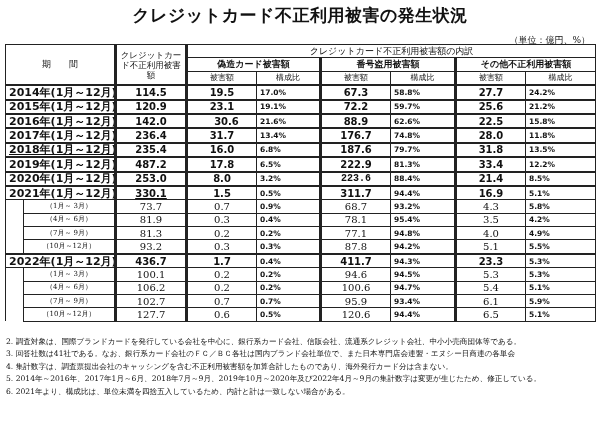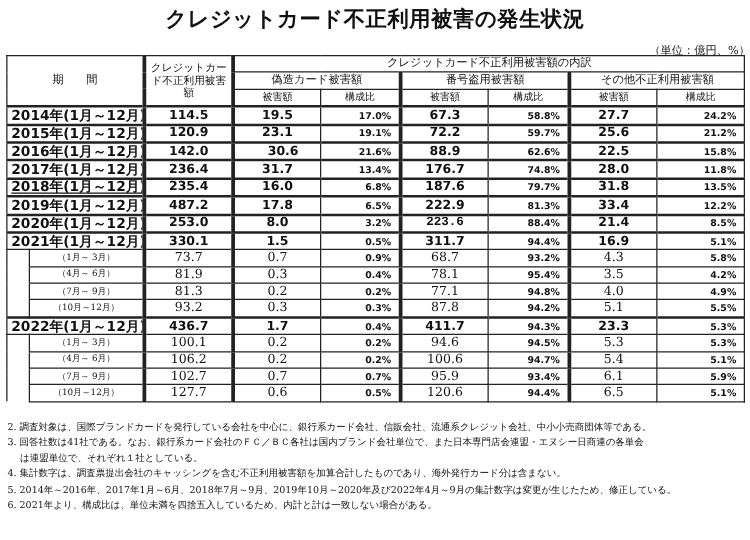--- a/index.html
+++ b/index.html
@@ -1,27 +1,27 @@
 <!DOCTYPE html>
 <html><head>
 <meta charset="utf-8">
 <style>
   html, body { margin:0; padding:0; background:#fff; }
   body { width:600px; height:432px; position:relative; overflow:hidden; font-family:"DejaVu Sans", sans-serif; color:#111; }
   .title { position:absolute; top:4px; left:0; width:600px; text-align:center; font-size:17px; font-weight:bold; letter-spacing:0.5px; }
-  .unit { position:absolute; top:34px; right:0; font-size:9px; font-family:"DejaVu Serif", serif; }
+  .unit { position:absolute; top:34px; right:10px; font-size:9px; font-family:"DejaVu Serif", serif; }
   table { position:absolute; top:44px; left:5px; width:590px; border-collapse:collapse; table-layout:fixed; }
   td, th { border:1px solid #222; padding:0 3px; height:12.4px; font-size:9px; line-height:11px; white-space:nowrap; overflow:hidden; }
-  th { font-weight:normal; font-size:9px; text-align:center; }
+  th { font-weight:bold; font-size:9px; text-align:center; }
   .hdr-sub { font-weight:normal; font-family:"DejaVu Serif", serif; font-size:8px; }
   .period { font-weight:bold; font-size:11px; text-align:left; }
   .q-label { font-family:"DejaVu Serif", serif; font-size:7px; text-align:center; }
   .num { text-align:center; font-weight:bold; font-size:10px; }
   .num.q { font-weight:normal; font-family:"DejaVu Serif", serif; }
-  .pct { text-align:right; font-size:7.5px; font-weight:bold; padding-right:6px; }
+  .pct { text-align:left; font-size:7.5px; font-weight:bold; padding-right:6px; }
   .thick-l { border-left:3px solid #222; }
   .dash-l { border-left:1px solid #bbb; }
   .blank { border-top:none; border-bottom:none; }
   .notes { position:absolute; top:336px; left:6px; width:590px; font-family:"DejaVu Serif", serif; font-size:7.6px; line-height:12.4px; }
   .note { white-space:nowrap; }
   .note.cont { padding-left:10px; }
 </style>
 </head>
 <body>
 
@@ -126,21 +126,21 @@
         <td class="num thick-l" style="border-top: 2px solid rgb(34, 34, 34);">253.0</td>
         <td class="num thick-l" style="border-top: 2px solid rgb(34, 34, 34);">8.0</td>
         <td class="pct dash-l" style="border-top: 2px solid rgb(34, 34, 34);">3.2%</td>
         <td class="num thick-l" style="border-top: 2px solid rgb(34, 34, 34); font-family: Liberation Mono, monospace;">223.6</td>
         <td class="pct dash-l" style="border-top: 2px solid rgb(34, 34, 34);">88.4%</td>
         <td class="num thick-l" style="border-top: 2px solid rgb(34, 34, 34);">21.4</td>
         <td class="pct dash-l" style="border-top: 2px solid rgb(34, 34, 34);">8.5%</td>
       </tr>
       <tr>
         <td class="period" colspan="2" style="border-top: 2px solid rgb(34, 34, 34);">2021年(1月～12月)</td>
-        <td class="num thick-l" style="border-top: 2px solid rgb(34, 34, 34);">330.1</td>
+        <td class="num thick-l" style="border-top: 2px solid rgb(34, 34, 34); text-decoration: underline;">330.1</td>
         <td class="num thick-l" style="border-top: 2px solid rgb(34, 34, 34);">1.5</td>
         <td class="pct dash-l" style="border-top: 2px solid rgb(34, 34, 34);">0.5%</td>
         <td class="num thick-l" style="border-top: 2px solid rgb(34, 34, 34);">311.7</td>
         <td class="pct dash-l" style="border-top: 2px solid rgb(34, 34, 34);">94.4%</td>
         <td class="num thick-l" style="border-top: 2px solid rgb(34, 34, 34);">16.9</td>
         <td class="pct dash-l" style="border-top: 2px solid rgb(34, 34, 34);">5.1%</td>
       </tr>
       <tr>
         <td class="blank"></td>
         <td class="q-label">（1月～ 3月）</td>
@@ -238,17 +238,16 @@
         <td class="pct dash-l">94.4%</td>
         <td class="num q thick-l">6.5</td>
         <td class="pct dash-l">5.1%</td>
       </tr>
     </tbody>
 </table>
 
 <div class="notes">
   <div class="note">2. 調査対象は、国際ブランドカードを発行している会社を中心に、銀行系カード会社、信販会社、流通系クレジット会社、中小小売商団体等である。</div>
   <div class="note">3. 回答社数は41社である。なお、銀行系カード会社のＦＣ／ＢＣ各社は国内ブランド会社単位で、また日本専門店会連盟・エヌシー日商連の各単会</div>
-  <div class="note cont">は連盟単位で、それぞれ１社としている。</div>
   <div class="note">4. 集計数字は、調査票提出会社のキャッシングを含む不正利用被害額を加算合計したものであり、海外発行カード分は含まない。</div>
   <div class="note">5. 2014年～2016年、2017年1月～6月、2018年7月～9月、2019年10月～2020年及び2022年4月～9月の集計数字は変更が生じたため、修正している。</div>
   <div class="note">6. 2021年より、構成比は、単位未満を四捨五入しているため、内計と計は一致しない場合がある。</div>
 </div>
 
 </body></html>

